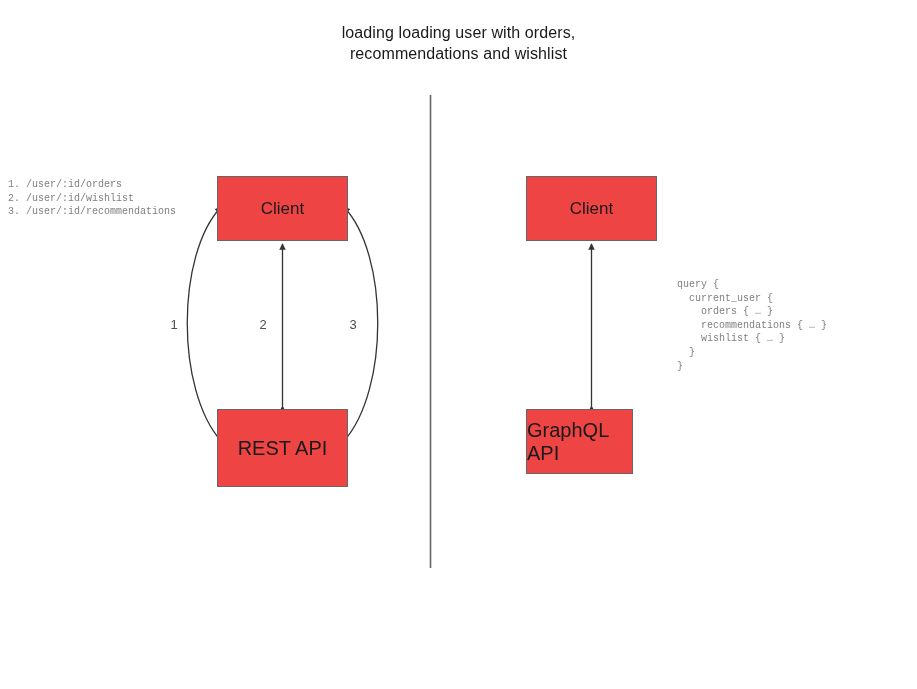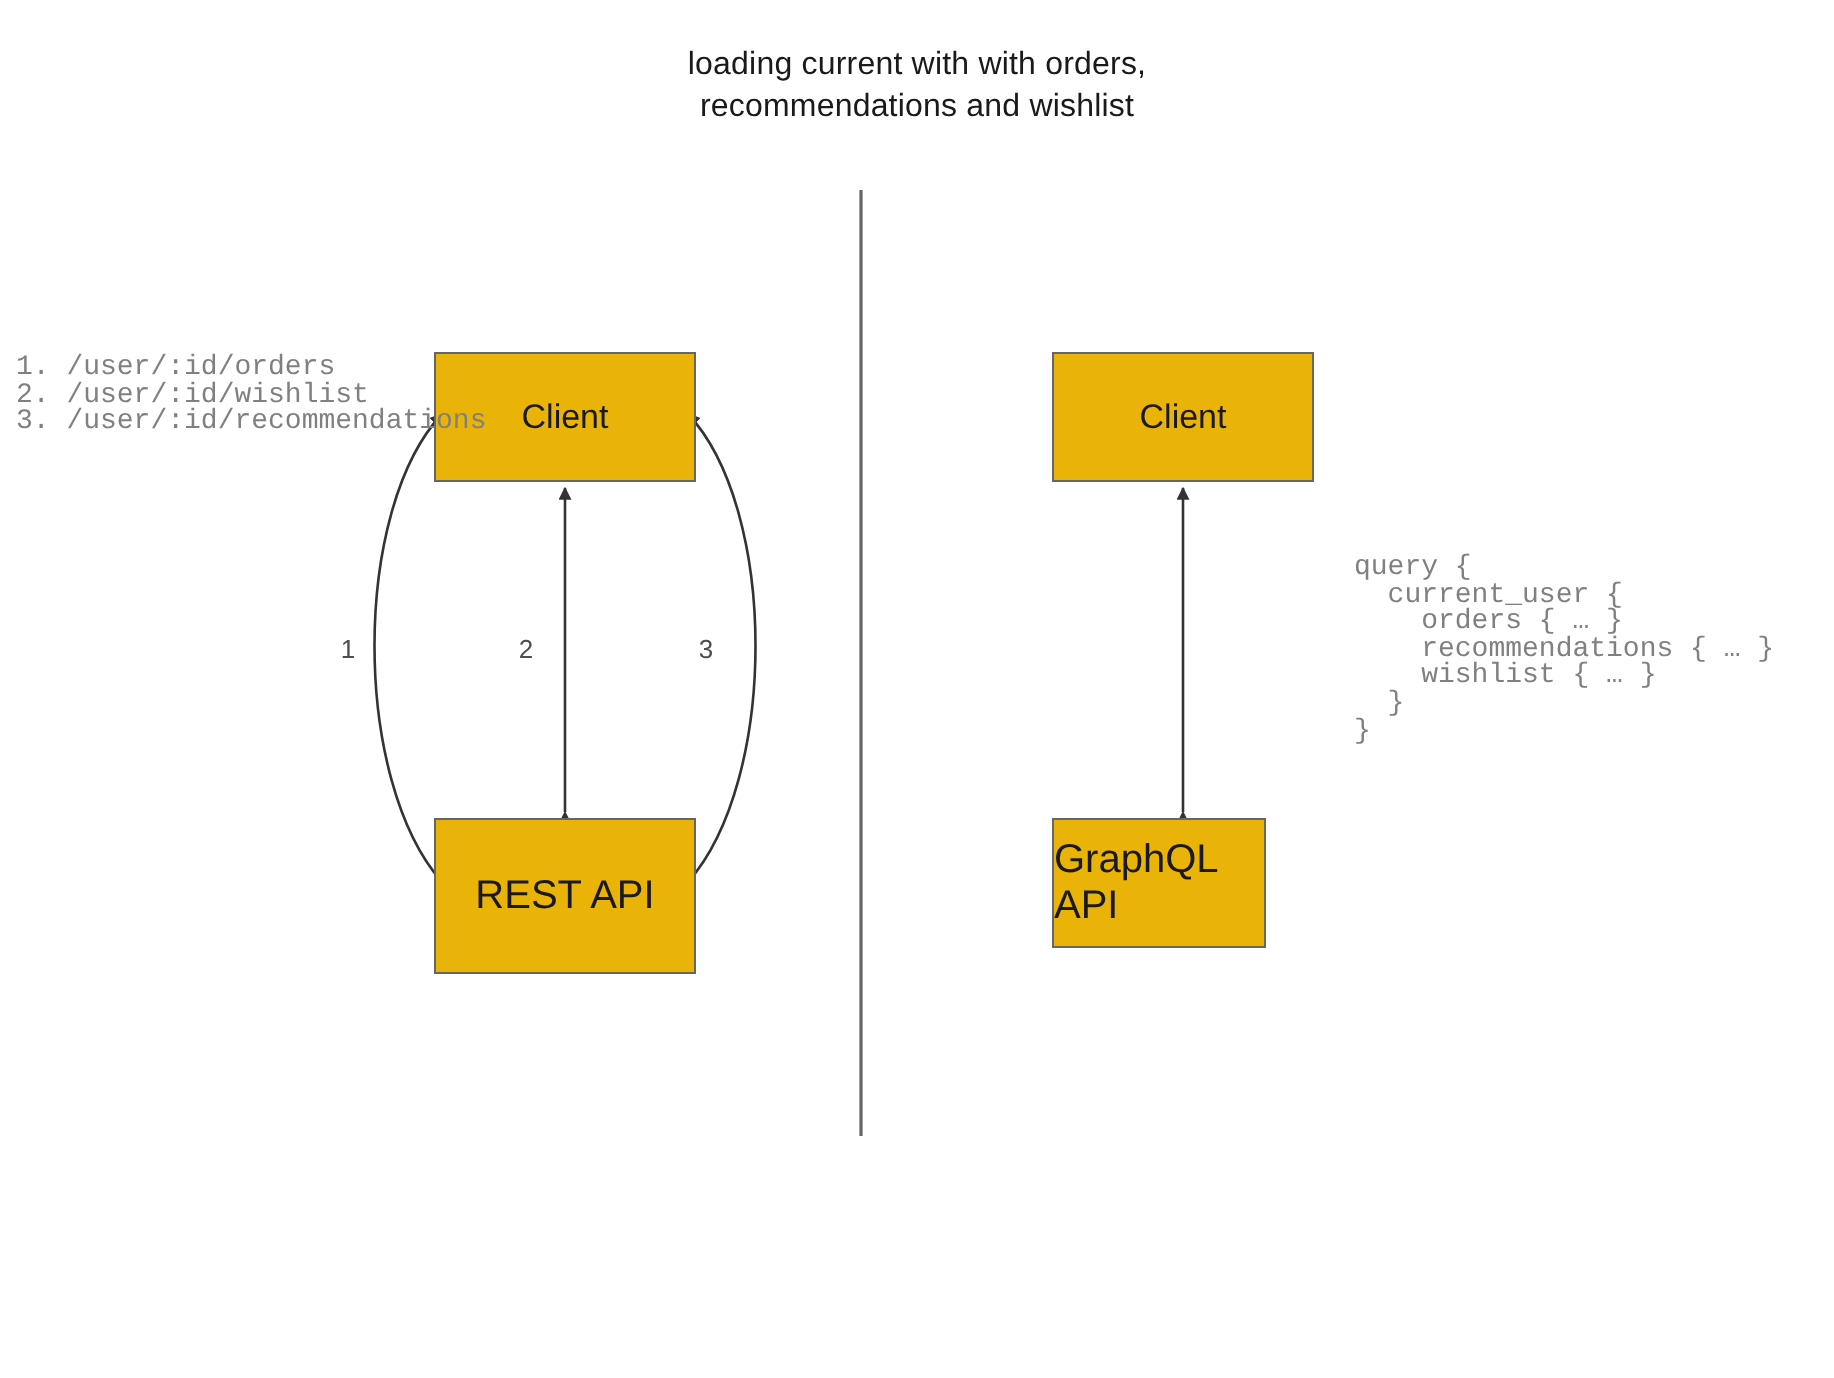--- a/index.html
+++ b/index.html
@@ -43,21 +43,21 @@
     line-height: 21px;
     color: #1a1a1a;
     white-space: pre-line;
     letter-spacing: 0.1px;
   }
 
   
   .node {
     position: absolute;
     box-sizing: border-box;
-    background: #eab308;
+    background: #ef4444;
     border: 1px solid #666666;
     display: flex;
     align-items: center;
     justify-content: center;
     color: #1a1a1a;
   }
   .node-client-rest {
     left: 217px;
     top: 176px;
     width: 131px;
@@ -95,40 +95,40 @@
     width: 20px;
   }
   .edge-label-1 { left: 164px; top: 317px; }
   .edge-label-2 { left: 253px; top: 317px; }
   .edge-label-3 { left: 343px; top: 317px; }
 
   
   .code-block {
     position: absolute;
     font-family: "Liberation Mono", "DejaVu Sans Mono", monospace;
-    font-size: 14px;
+    font-size: 10px;
     line-height: 13.6px;
     color: #808080;
     white-space: pre;
   }
   .endpoint-list {
     left: 8px;
     top: 178px;
   }
   .graphql-query {
     left: 677px;
     top: 278px;
   }
 </style>
 </head>
 <body>
 
 <div id="canvas">
 
-  <div class="title">loading current with with orders,
+  <div class="title">loading loading user with orders,
 recommendations and wishlist</div>
 
   <svg class="diagram-svg" viewBox="0 0 917 689">
     <defs>
       <marker id="arrow-end" viewBox="0 0 10 10" refX="9" refY="5" markerWidth="5" markerHeight="5" orient="auto-start-reverse">
         <path d="M 0 0 L 10 5 L 0 10 z" fill="#333333"></path>
       </marker>
       <marker id="arrow-start" viewBox="0 0 10 10" refX="9" refY="5" markerWidth="5" markerHeight="5" orient="auto">
         <path d="M 0 0 L 10 5 L 0 10 z" fill="#333333"></path>
       </marker>

